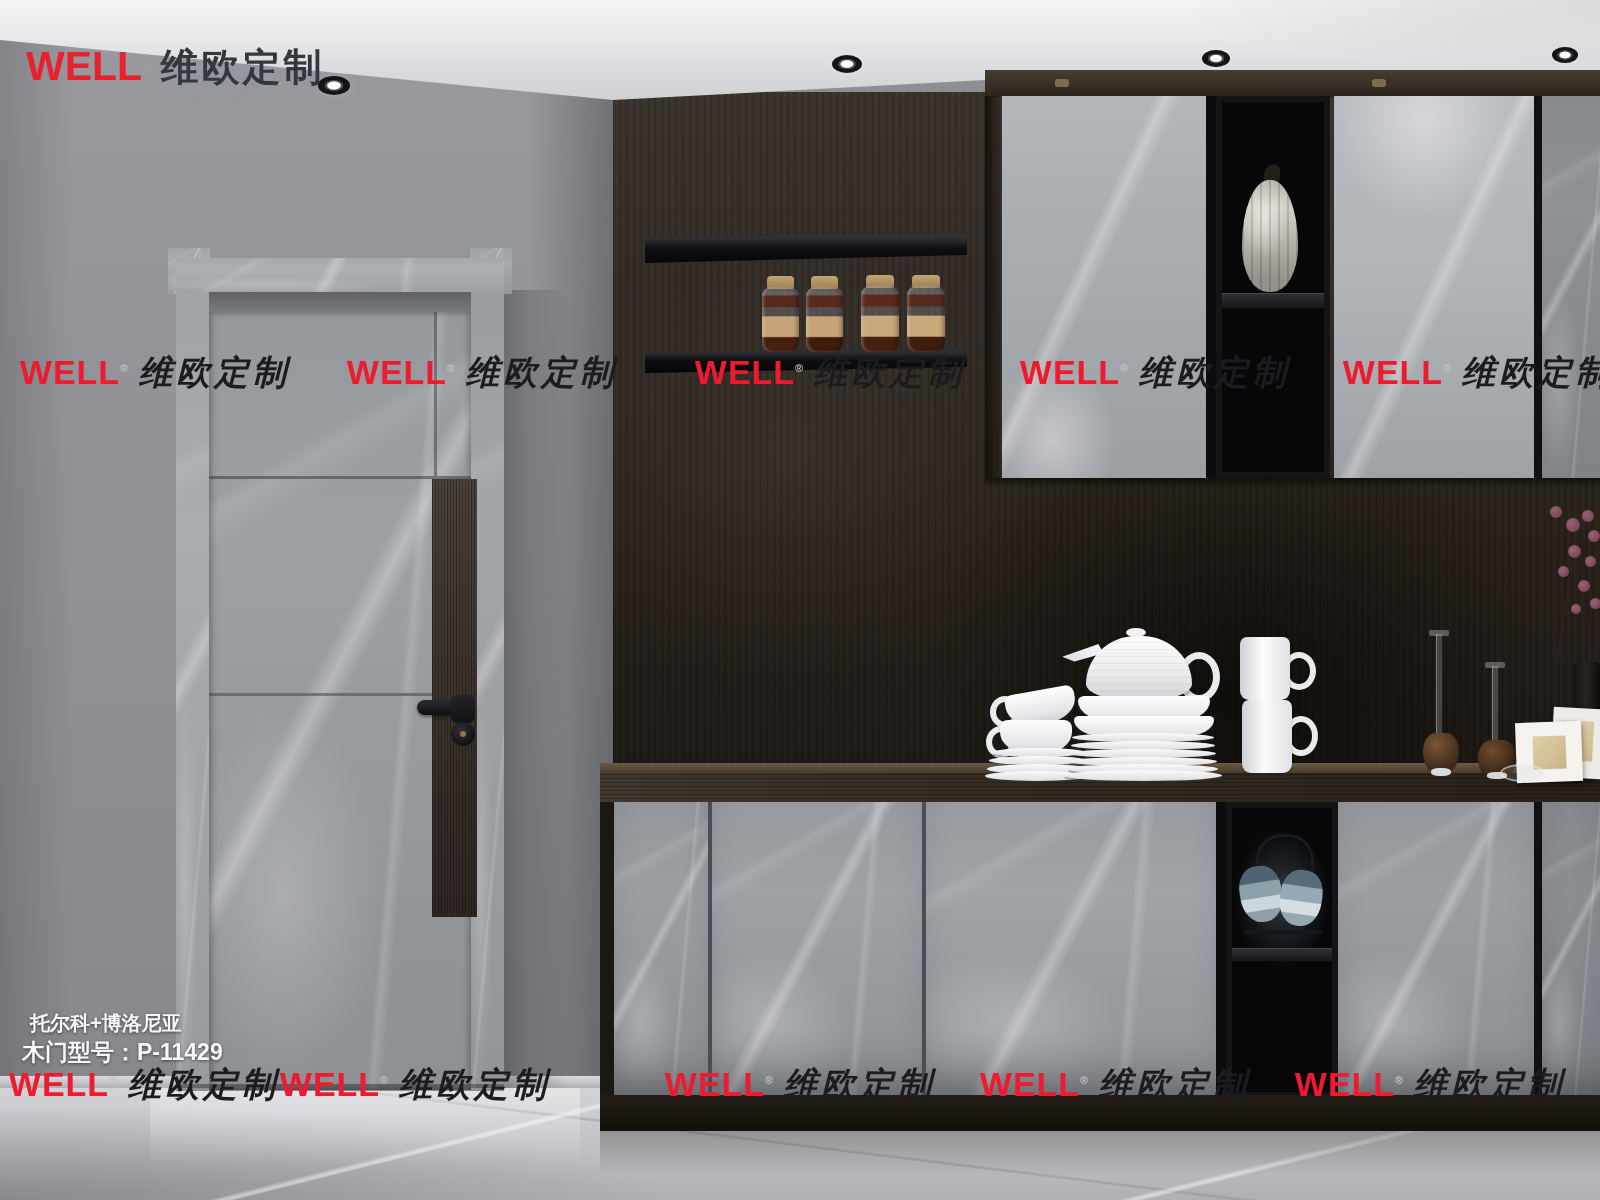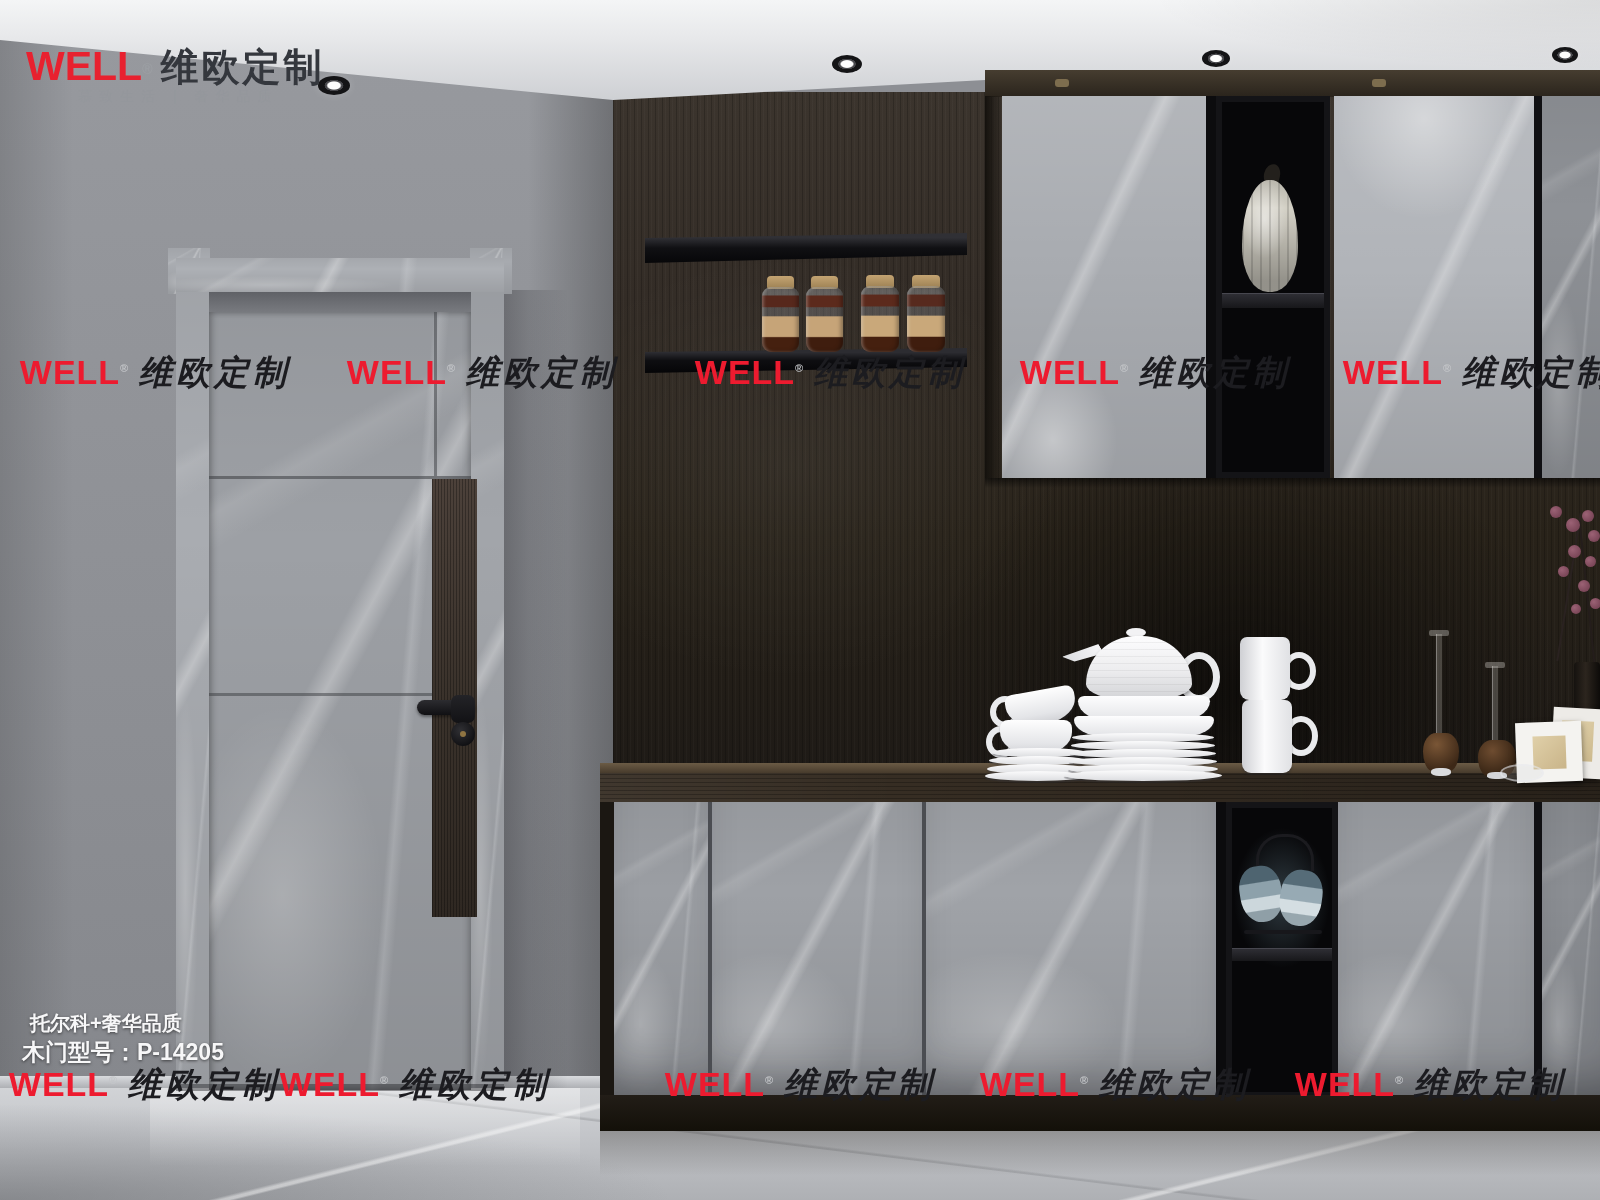--- a/index.html
+++ b/index.html
@@ -278,16 +278,16 @@
   <div class="wm" style="left:415px;top:1062px;"><b class="en">WELL</b><sup>®</sup><i class="cn">维欧定制</i></div>
   <div class="wm" style="left:800px;top:1062px;"><b class="en">WELL</b><sup>®</sup><i class="cn">维欧定制</i></div>
   <div class="wm" style="left:1115px;top:1062px;"><b class="en">WELL</b><sup>®</sup><i class="cn">维欧定制</i></div>
   <div class="wm" style="left:1430px;top:1062px;"><b class="en">WELL</b><sup>®</sup><i class="cn">维欧定制</i></div>
 
   <div class="abs" id="brand">
     <span class="en">WELL</span><sup>®</sup><span class="cn">维欧定制</span>
   </div>
   <div class="abs" id="tagline">慕致生活 | 奢华品质</div>
 
-  <div class="abs prodtxt" style="left:30px;top:1010px;font-size:20px;">托尔科+奢华品质</div>
-  <div class="abs prodtxt" style="left:22px;top:1037px;font-size:23px;">木门型号：P-14205</div>
+  <div class="abs prodtxt" style="left:30px;top:1010px;font-size:20px;">托尔科+博洛尼亚</div>
+  <div class="abs prodtxt" style="left:22px;top:1037px;font-size:23px;">木门型号：P-11429</div>
 
 </div>
 
 </body></html>

